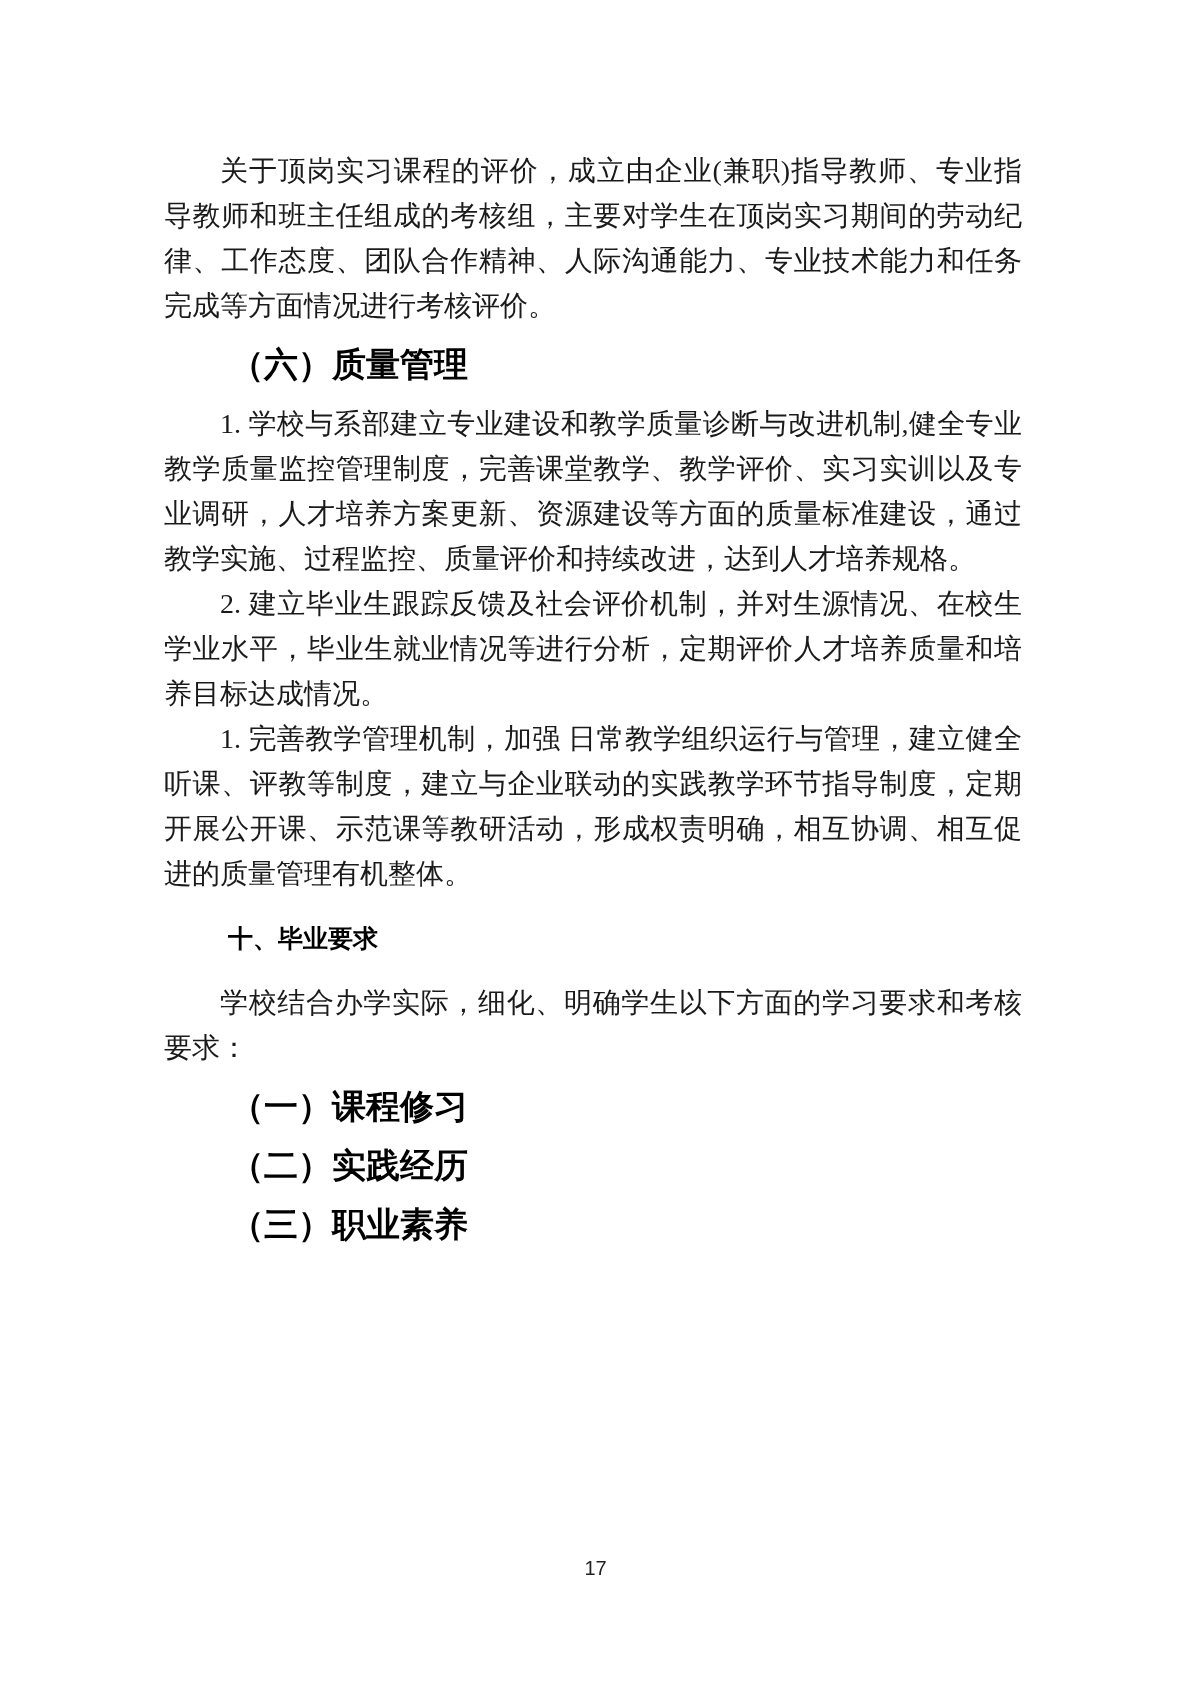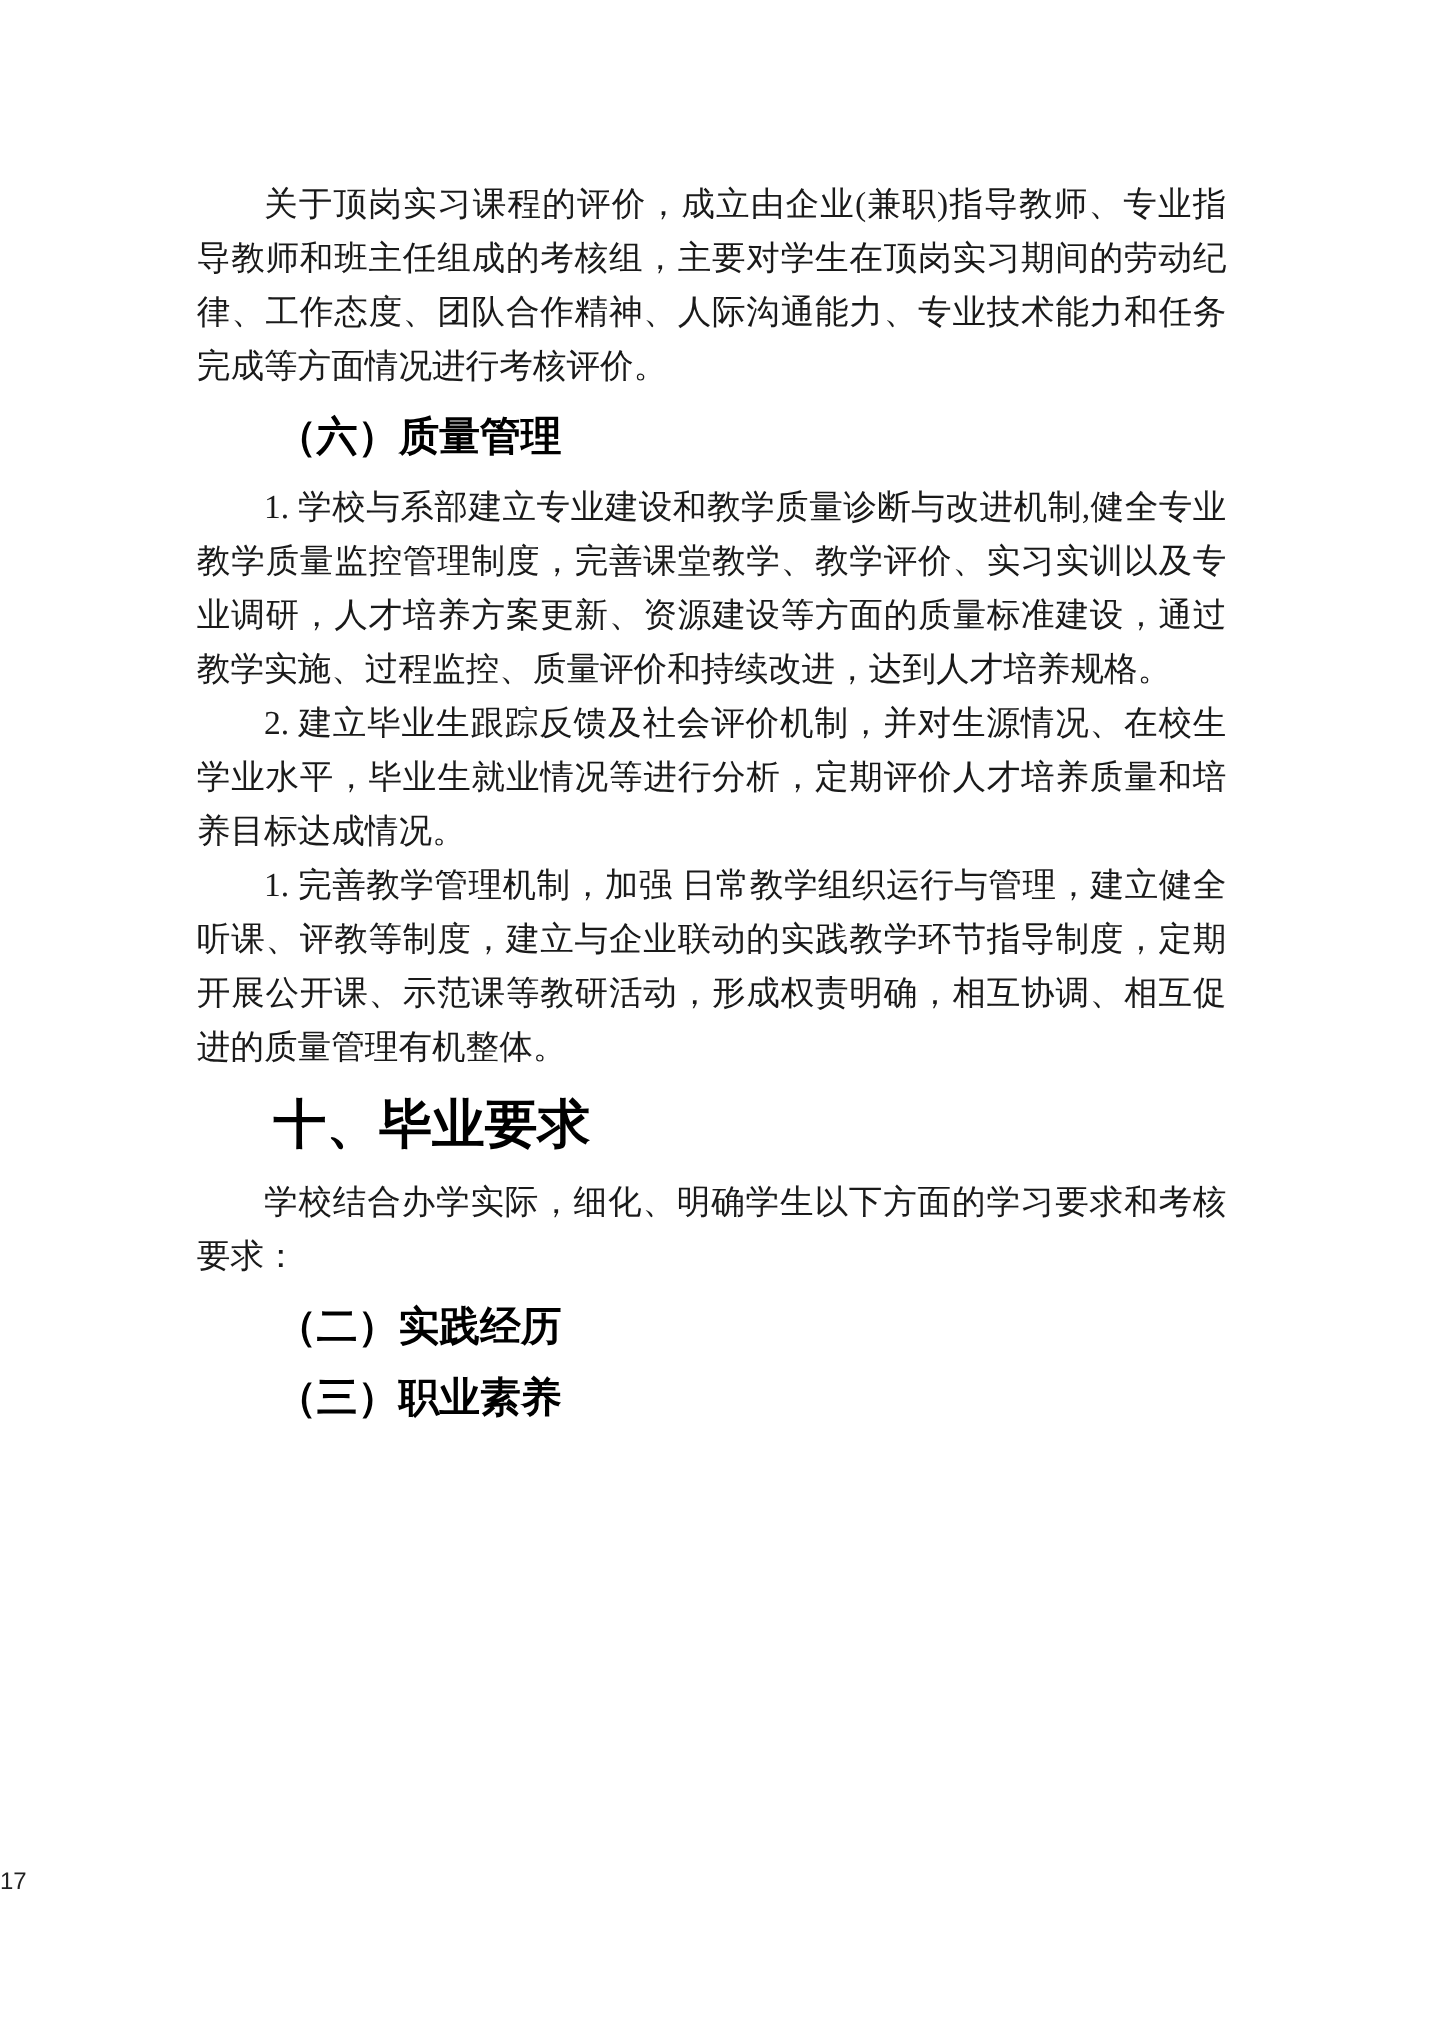--- a/index.html
+++ b/index.html
@@ -35,32 +35,33 @@
     margin: 14px 0 14px 0;
     font-size: 34px;
     line-height: 45px;
     font-weight: bold;
     text-indent: 66px;
     color: #000000;
     font-family: "Liberation Serif", "DejaVu Serif", serif;
   }
   h2.main-heading {
     margin: 18px 0 18px 0;
-    font-size: 44px;
+    font-size: 25px;
     line-height: 48px;
     font-weight: 600;
     text-indent: 64px;
     color: #000000;
     font-family: "Liberation Sans", "DejaVu Sans", sans-serif;
   }
   .footer {
     position: absolute;
     left: 0;
     top: 1554px;
     width: 100%;
+    text-align: center;
     font-size: 20px;
     line-height: 28px;
     color: #222222;
     font-family: "Liberation Sans", "DejaVu Sans", sans-serif;
   }
 </style>
 </head>
 <body>
 
 <div class="page">
@@ -74,20 +75,21 @@
 
     <p class="body">2. 建立毕业生跟踪反馈及社会评价机制，并对生源情况、在校生学业水平，毕业生就业情况等进行分析，定期评价人才培养质量和培养目标达成情况。</p>
 
     <p class="body">1. 完善教学管理机制，加强 日常教学组织运行与管理，建立健全听课、评教等制度，建立与企业联动的实践教学环节指导制度，定期开展公开课、示范课等教研活动，形成权责明确，相互协调、相互促进的质量管理有机整体。</p>
 
     <h2 class="main-heading">十、毕业要求</h2>
 
 
     <p class="body">学校结合办学实际，细化、明确学生以下方面的学习要求和考核要求：</p>
 
+    <h3 class="sub-heading">（一）课程修习</h3>
 
 
     <h3 class="sub-heading">（二）实践经历</h3>
 
 
     <h3 class="sub-heading">（三）职业素养</h3>
 
   </div>
 
   <div class="footer">

